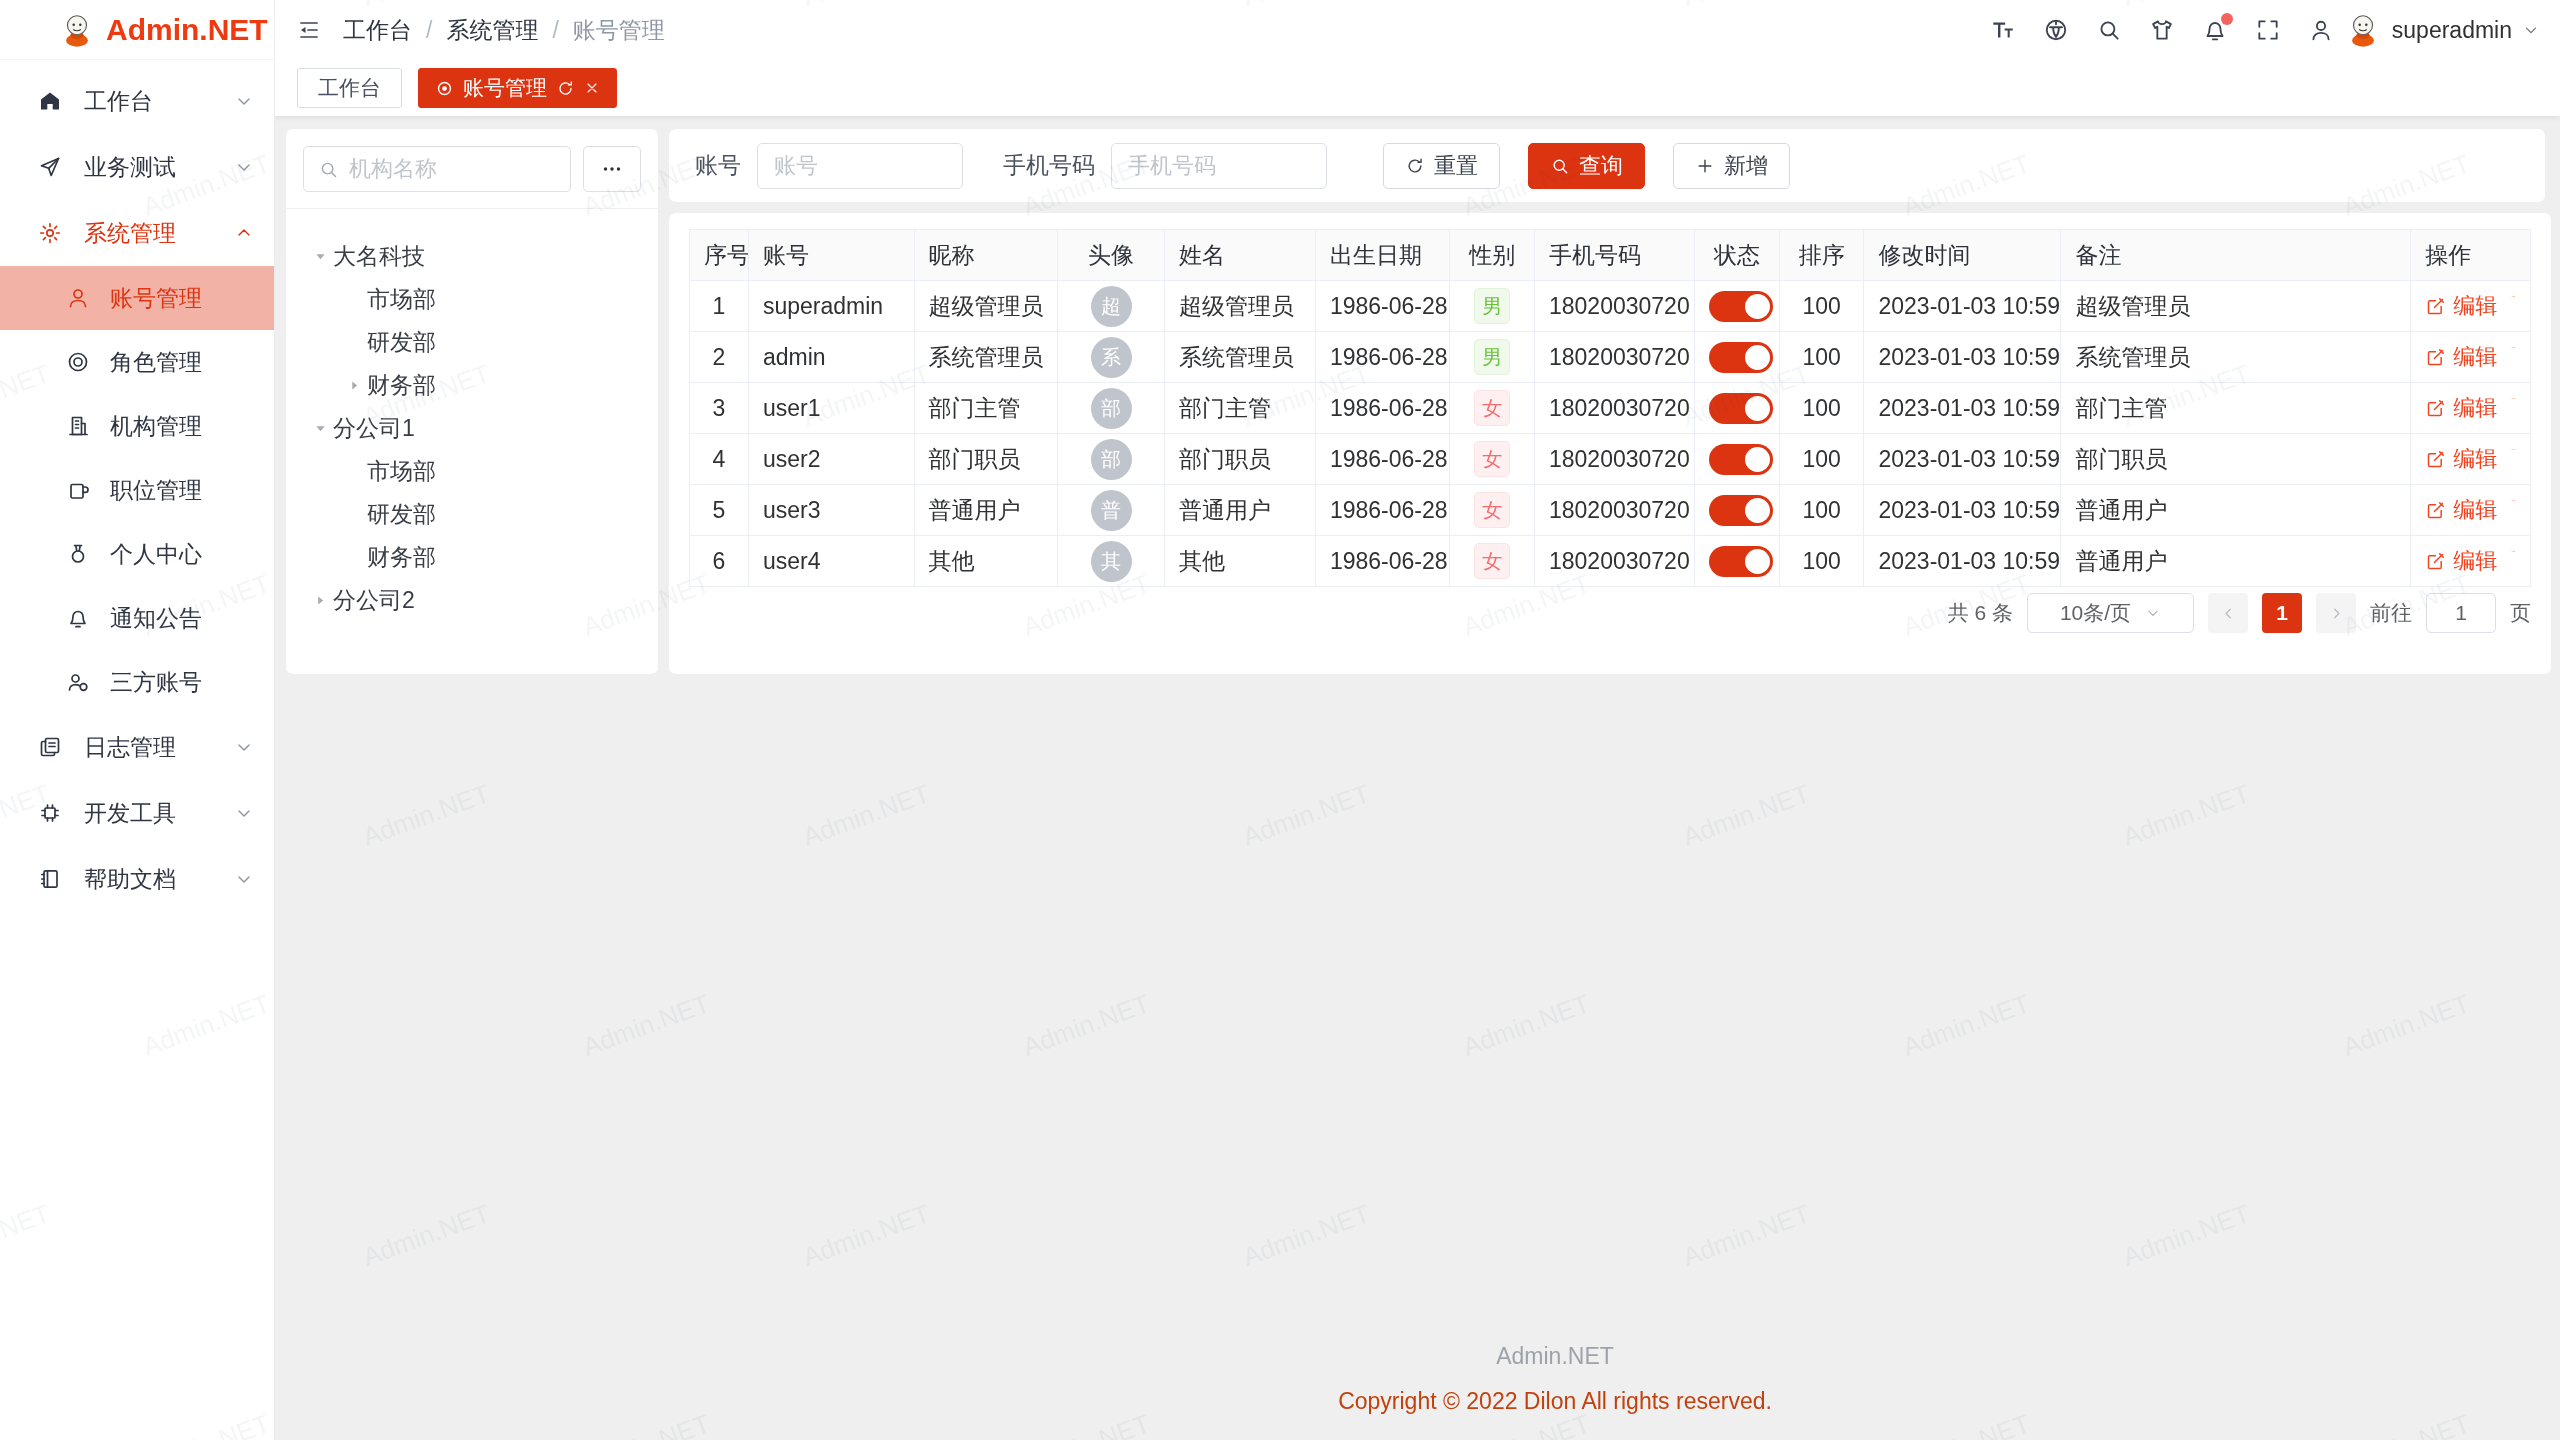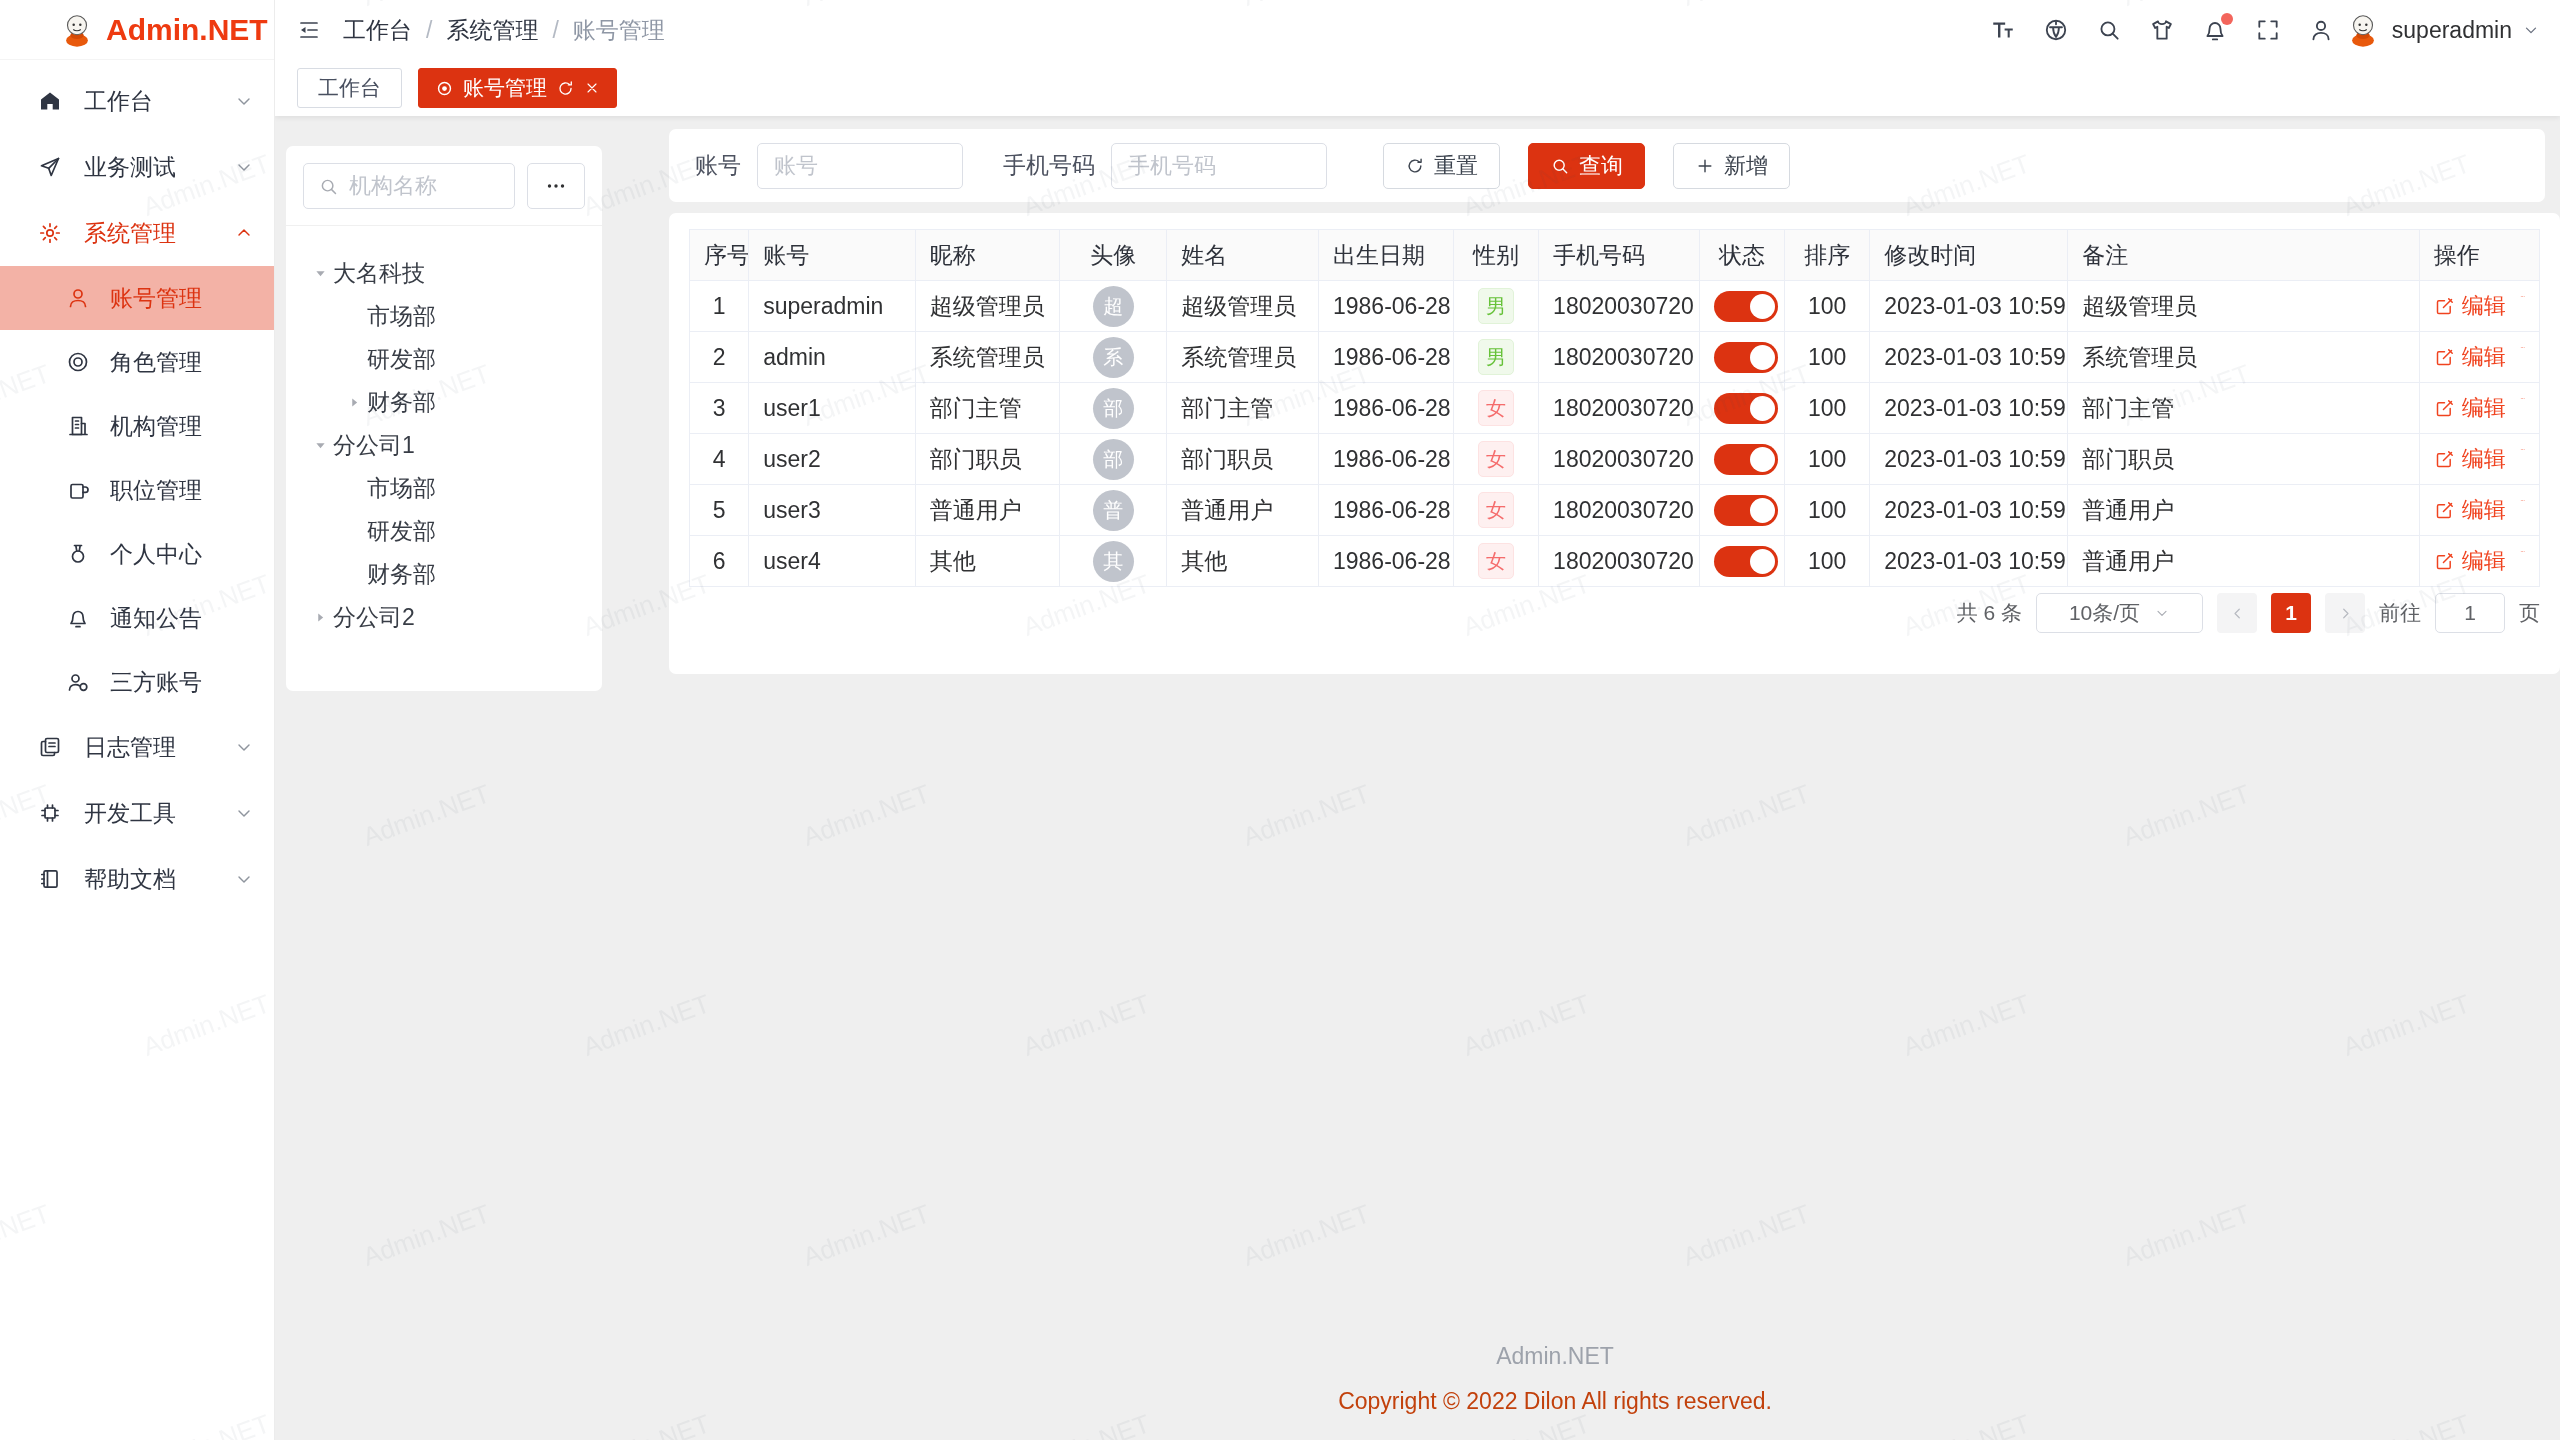--- a/index.html
+++ b/index.html
@@ -50,23 +50,23 @@
   
   .tabbar{position:absolute;left:275px;top:60px;right:0;height:56px;background:#fff;display:flex;align-items:center;gap:16px;padding:0 22px;box-shadow:0 2px 5px rgba(0,0,0,.07);z-index:3;}
   .tab{height:40px;display:flex;align-items:center;gap:9px;padding:0 20px;border:1px solid #d8dce3;border-radius:3px;background:#fff;font-size:21px;color:#495060;cursor:pointer;}
   .tab.active{background:var(--primary);border-color:var(--primary);color:#fff;padding:0 16px;}
   .tab .t-ic{width:19px;height:19px;}
   .tab .t-close{width:16px;height:16px;}
 
   
   .content{position:absolute;left:275px;top:116px;right:0;bottom:0;background:var(--bg);}
   .card{position:absolute;background:var(--card);border-radius:7px;}
-  .tree-card{left:11px;top:30px;width:316px;height:545px;padding:17px;}
+  .tree-card{left:11px;top:13px;width:372px;height:545px;padding:17px;}
   .filter-card{left:394px;top:13px;right:15px;height:73px;display:flex;align-items:center;padding:0 26px;}
-  .table-card{left:394px;top:97px;right:0;height:461px;padding:16px 20px;}
+  .table-card{left:394px;top:97px;right:9px;height:461px;padding:16px 20px;}
 
   
   .tree-top{display:flex;gap:12px;align-items:center;}
   .search-wrap{flex:1;height:46px;border:1px solid var(--border);border-radius:5px;display:flex;align-items:center;gap:10px;padding:0 14px;color:var(--text-ph);}
   .search-wrap input{border:none;outline:none;font-size:22px;width:100%;font-family:inherit;color:var(--text-main);}
   .search-wrap input::placeholder{color:var(--text-ph);}
   .search-wrap .ic{width:21px;height:21px;color:#a8abb2;}
   .more-btn{width:58px;height:46px;border:1px solid var(--border);border-radius:5px;background:#fff;display:flex;align-items:center;justify-content:center;color:#303133;cursor:pointer;}
   .tree-divider{margin:16px -17px 10px;border-bottom:1px solid #f0f0f0;}
   .tree{padding-top:16px;}

